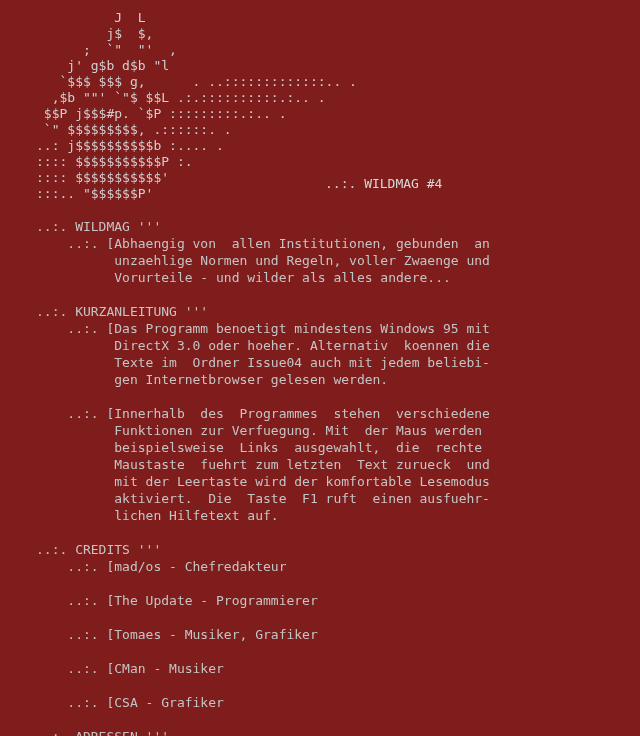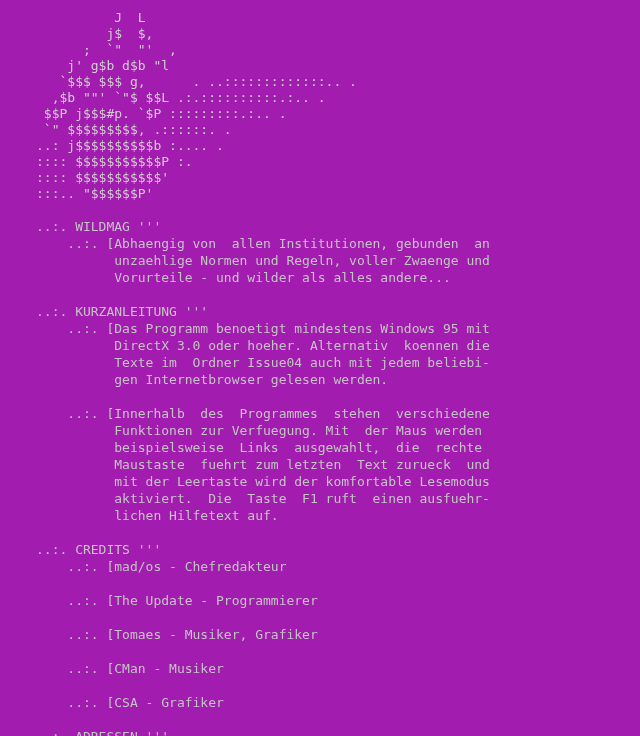--- a/index.html
+++ b/index.html
@@ -13,21 +13,21 @@
   body {
     font-family: "DejaVu Sans Mono", "Liberation Mono", monospace;
     color: #c8c8c8;
     font-size: 13px;
     line-height: 17px;
   }
   .page {
     position: relative;
     width: 640px;
     height: 736px;
-    background: #a21caf;
+    background: #7f1d1d;
   }
   pre {
     margin: 0;
     font-family: "DejaVu Sans Mono", "Liberation Mono", monospace;
     white-space: pre;
   }
   .ascii-logo {
     position: absolute;
     left: 36px;
     top: 10px;
@@ -66,20 +66,21 @@
    `$$$ $$$ g,      . ..:::::::::::::.. .
   ,$b ""' `"$ $$L .:.::::::::::.:.. .
  $$P j$$$#p. `$P :::::::::.:.. .
  `" $$$$$$$$$, .::::::. .
 ..: j$$$$$$$$$$b :.... .
 :::: $$$$$$$$$$$P :.
 :::: $$$$$$$$$$$'
 :::.. "$$$$$$P'</pre>
 
   <div class="header-right">
+    <div>..:. WILDMAG #4</div>
   </div>
 
   <pre class="body-text" id="body-out">..:. WILDMAG '''
     ..:. [Abhaengig von  allen Institutionen, gebunden  an
           unzaehlige Normen und Regeln, voller Zwaenge und
           Vorurteile - und wilder als alles andere...
 
 ..:. KURZANLEITUNG '''
     ..:. [Das Programm benoetigt mindestens Windows 95 mit
           DirectX 3.0 oder hoeher. Alternativ  koennen die

